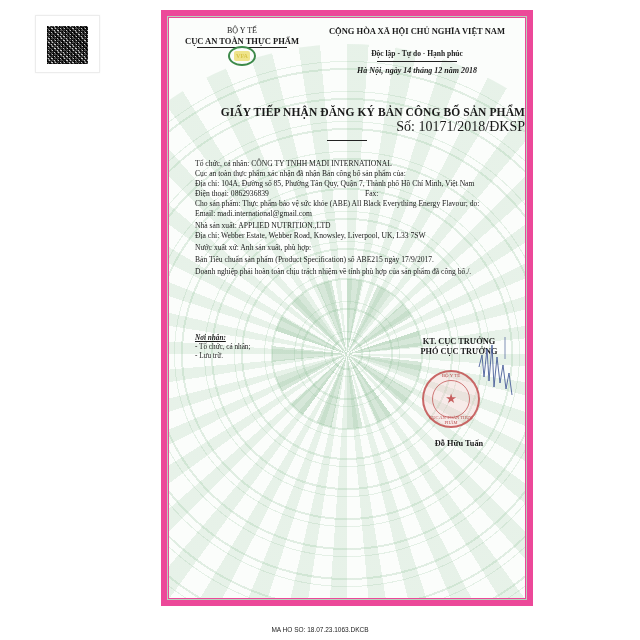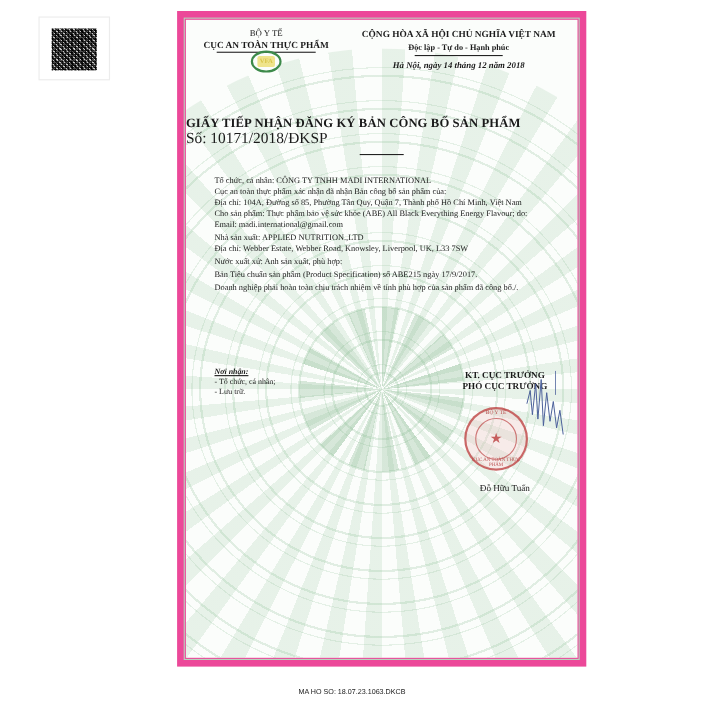--- a/index.html
+++ b/index.html
@@ -51,25 +51,25 @@
     .logo {
       width: 28px; height: 20px; margin: -2px auto 0; border: 2px solid #3d8a4a; border-radius: 50%;
       display: flex; align-items: center; justify-content: center;
     }
     .logo span { font-size: 6px; font-weight: bold; color: #d8c54a; background: #efe48b; padding: 0 2px; border-radius: 2px; }
 
     .header-right {
       position: absolute; right: 8px; top: 8px; width: 200px; text-align: center;
       font-size: 8.5px; line-height: 11px; font-weight: bold;
     }
-    .header-right .motto { font-size: 7.5px; }
+    .header-right .motto { font-size: 7.5px; margin-top: 11px; }
     .header-right .rule { width: 80px; height: 1px; background: #222; margin: 2px auto 3px; }
     .header-right .date { font-weight: bold; font-style: italic; font-size: 8px; }
 
-    .title-block { position: absolute; left: 0; right: 0; top: 88px; text-align: left; }
+    .title-block { position: absolute; left: 0; right: 0; top: 88px; text-align: right; }
     .title { font-weight: bold; font-size: 11.5px; letter-spacing: 0.1px; }
     .number { font-size: 14px; margin-top: 1px; }
     .title-block .rule { width: 40px; height: 1px; background: #222; margin: 5px auto 0; }
 
     .body-text {
       position: absolute; left: 26px; right: 14px; top: 141px;
       font-size: 7.6px; line-height: 10px;
     }
     .body-text p { margin: 0; }
     .body-text .gap { margin-top: 2px; }
@@ -86,21 +86,21 @@
       border: 2px solid rgba(190,70,70,0.8); background: rgba(240,200,200,0.35);
     }
     .seal-inner {
       position: absolute; left: 8px; top: 8px; width: 38px; height: 38px; border-radius: 50%;
       border: 1px solid rgba(190,70,70,0.7);
       display: flex; align-items: center; justify-content: center; color: rgba(190,70,70,0.85); font-size: 13px;
     }
     .seal-text-top { position: absolute; top: 1px; left: 0; right: 0; text-align: center; font-size: 5px; color: rgba(180,60,60,0.9); }
     .seal-text-bottom { position: absolute; bottom: 1px; left: 0; right: 0; text-align: center; font-size: 4.5px; color: rgba(180,60,60,0.9); }
     .signature { position: absolute; left: 76px; top: 0; width: 40px; height: 66px; }
-    .signer { position: absolute; left: 0; right: 0; top: 102px; font-weight: normal; font-size: 8.3px; }
+    .signer { position: absolute; left: 0; right: 0; top: 102px; font-weight: bold; font-size: 8.3px; }
 
     .file-code {
       position: absolute; left: 0; right: 0; top: 626px; text-align: center;
       font-family: "Liberation Sans", "DejaVu Sans", sans-serif; font-size: 6.5px; color: #222;
     }
   </style>
 </head>
 <body>
 
 <div class="qr-card">
@@ -130,20 +130,24 @@
   <div class="title-block">
     <div class="title">GIẤY TIẾP NHẬN ĐĂNG KÝ BẢN CÔNG BỐ SẢN PHẨM</div>
     <div class="number">Số: 10171/2018/ĐKSP</div>
     <div class="rule"></div>
   </div>
 
   <div class="body-text">
     <p>Tổ chức, cá nhân: CÔNG TY TNHH MADI INTERNATIONAL</p>
     <p>Cục an toàn thực phẩm xác nhận đã nhận Bản công bố sản phẩm của:</p>
     <p>Địa chỉ: 104A, Đường số 85, Phường Tân Quy, Quận 7, Thành phố Hồ Chí Minh, Việt Nam</p>
+    <div class="row">
+      <span class="phone">Điện thoại: 0862936839</span>
+      <span>Fax:</span>
+    </div>
     <p>Cho sản phẩm: Thực phẩm bảo vệ sức khỏe (ABE) All Black Everything Energy Flavour; do:</p>
     <p>Email: madi.international@gmail.com</p>
     <p class="gap">Nhà sản xuất: APPLIED NUTRITION.,LTD</p>
     <p>Địa chỉ: Webber Estate, Webber Road, Knowsley, Liverpool, UK, L33 7SW</p>
     <p class="gap">Nước xuất xứ: Anh sản xuất, phù hợp:</p>
     <p class="gap">Bản Tiêu chuẩn sản phẩm (Product Specification) số ABE215 ngày 17/9/2017.</p>
     <p class="gap">Doanh nghiệp phải hoàn toàn chịu trách nhiệm về tính phù hợp của sản phẩm đã công bố./.</p>
   </div>
 
   <div class="recipients">

